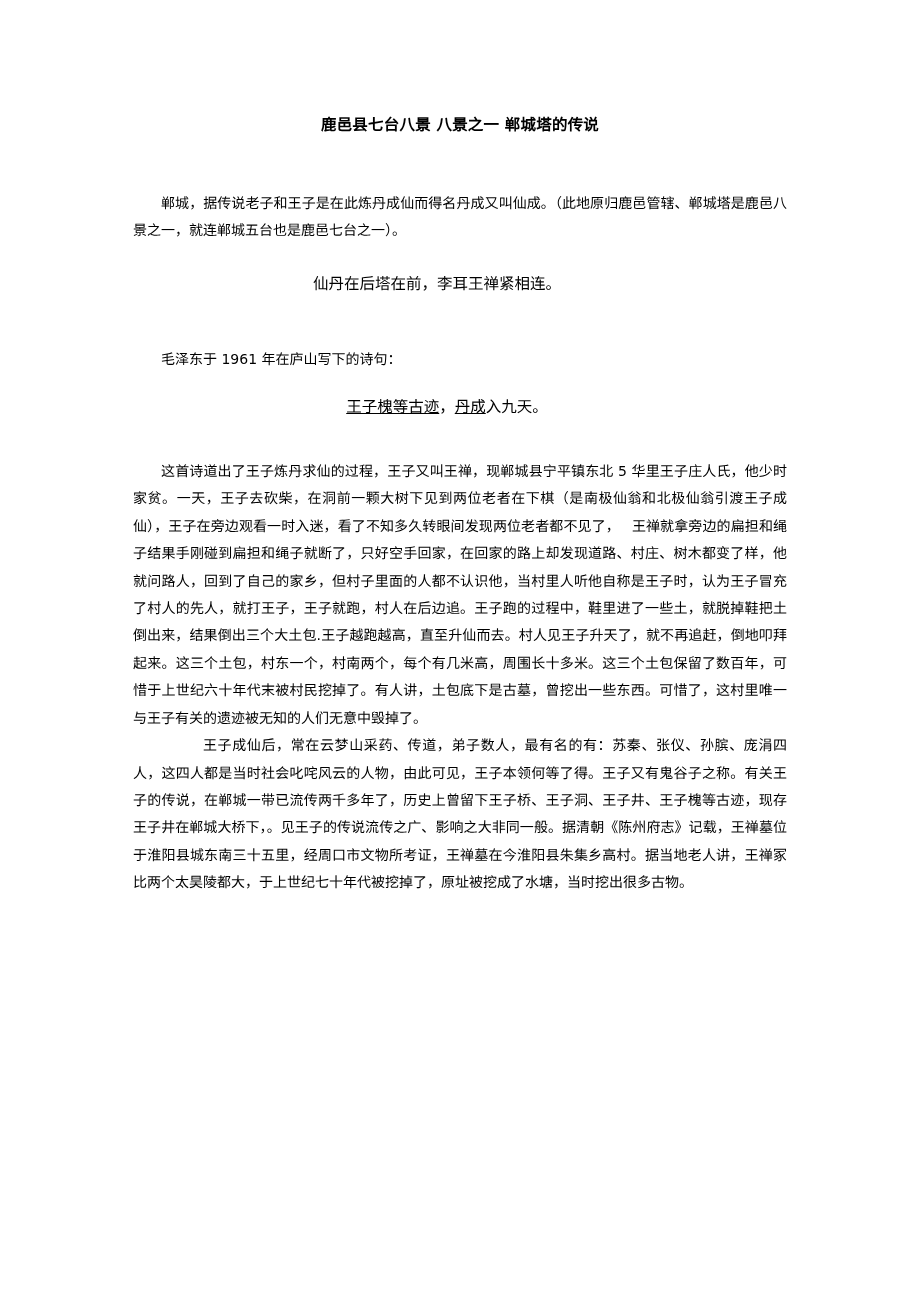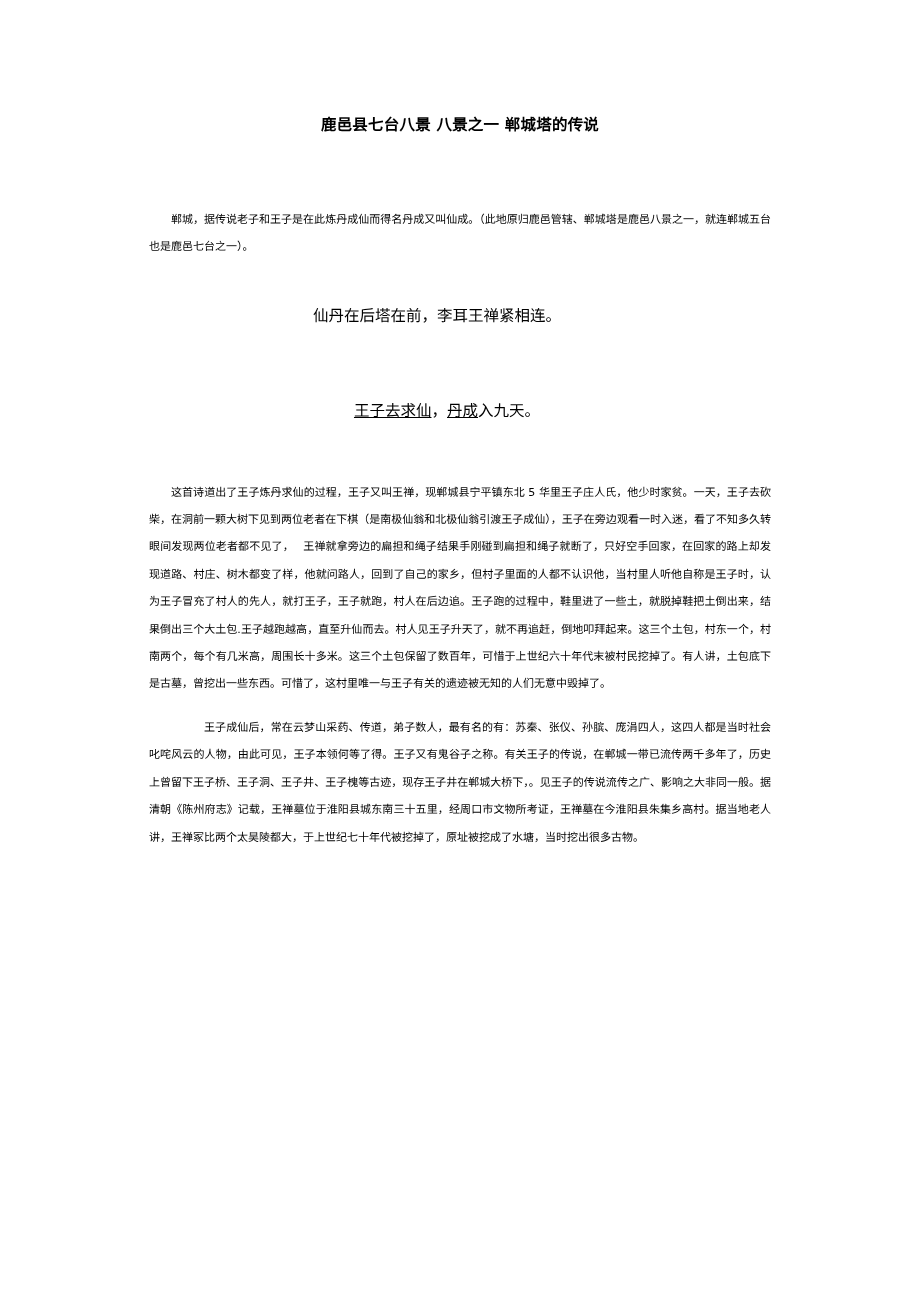--- a/index.html
+++ b/index.html
@@ -25,22 +25,22 @@
   .doc-title {
     margin: 0;
     padding-top: 112px;
     font-size: 15.5px;
     font-weight: bold;
     line-height: 26px;
     text-align: center;
     letter-spacing: 0.2px;
   }
   .para {
-    margin: 16px;
-    font-size: 11px;
+    margin: 0;
+    font-size: 14px;
     line-height: 27.4px;
     text-align: justify;
     text-justify: inter-ideograph;
     letter-spacing: 0;
   }
   
   .gap-title-body { height: 52px; }
   .gap-sm { height: 11px; }
   .gap-md { height: 17px; }
 
@@ -79,24 +79,25 @@
   <p class="centered poem-line">仙丹在后塔在前，李耳王禅紧相连。</p>
 
   <div class="gap-sm"></div>
 
 
   <div class="gap-md"></div>
 
 
   <div class="gap-sm"></div>
 
+  <p class="para indent-2">毛泽东于 1961 年在庐山写下的诗句：</p>
 
   <div class="gap-sm"></div>
 
-  <p class="centered poem-line-2"><u class="uline">王子去求仙</u><span>，</span><u class="uline">丹成</u><span>入九天。</span></p>
+  <p class="centered poem-line-2"><u class="uline">王子槐等古迹</u><span>，</span><u class="uline">丹成</u><span>入九天。</span></p>
 
   <div class="gap-sm"></div>
 
 
   <div class="gap-md"></div>
 
   <p class="para indent-2"><span>这首诗道出了王子炼丹求仙的过程，王子又叫王禅，现郸城县宁平镇东北 5 华里王子庄人氏，他少时家贫。一天，王子去砍柴，在洞前一颗大树下见到两位老者在下棋（是南极仙翁和北极仙翁引渡王子成仙），王子在旁边观看一时入迷，看了不知多久转眼间发现两位老者都不见了，</span><span class="stretch-gap"></span><span>王禅就拿旁边的扁担和绳子结果手刚碰到扁担和绳子就断了，只好空手回家，在回家的路上却发现道路、村庄、树木都变了样，他就问路人，回到了自己的家乡，但村子里面的人都不认识他，当村里人听他自称是王子时，认为王子冒充了村人的先人，就打王子，王子就跑，村人在后边追。王子跑的过程中，鞋里进了一些土，就脱掉鞋把土倒出来，结果倒出三个大土包.王子越跑越高，直至升仙而去。村人见王子升天了，就不再追赶，倒地叩拜起来。这三个土包，村东一个，村南两个，每个有几米高，周围长十多米。这三个土包保留了数百年，可惜于上世纪六十年代末被村民挖掉了。有人讲，土包底下是古墓，曾挖出一些东西。可惜了，这村里唯一与王子有关的遗迹被无知的人们无意中毁掉了。</span></p>
 
   <p class="para indent-5">王子成仙后，常在云梦山采药、传道，弟子数人，最有名的有：苏秦、张仪、孙膑、庞涓四人，这四人都是当时社会叱咤风云的人物，由此可见，王子本领何等了得。王子又有鬼谷子之称。有关王子的传说，在郸城一带已流传两千多年了，历史上曾留下王子桥、王子洞、王子井、王子槐等古迹，现存王子井在郸城大桥下，。见王子的传说流传之广、影响之大非同一般。据清朝《陈州府志》记载，王禅墓位于淮阳县城东南三十五里，经周口市文物所考证，王禅墓在今淮阳县朱集乡高村。据当地老人讲，王禅冢比两个太昊陵都大，于上世纪七十年代被挖掉了，原址被挖成了水塘，当时挖出很多古物。</p>
 

